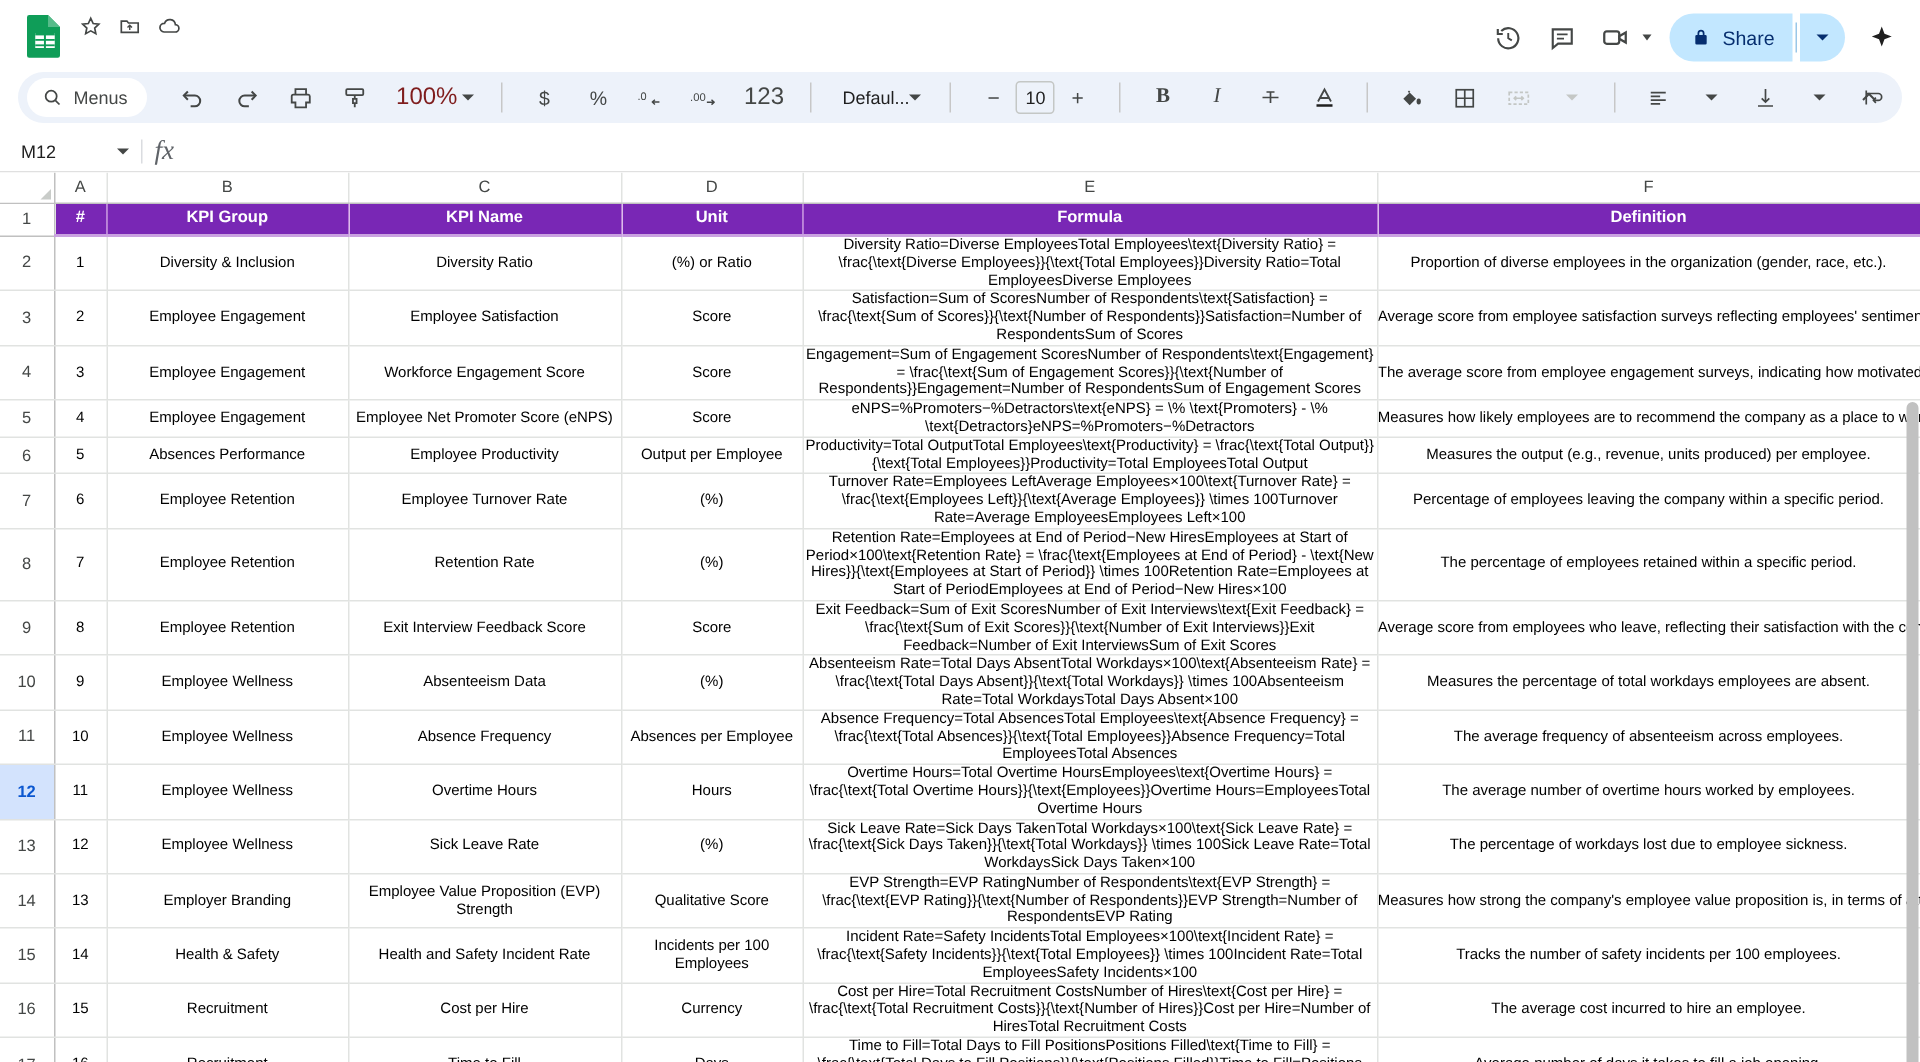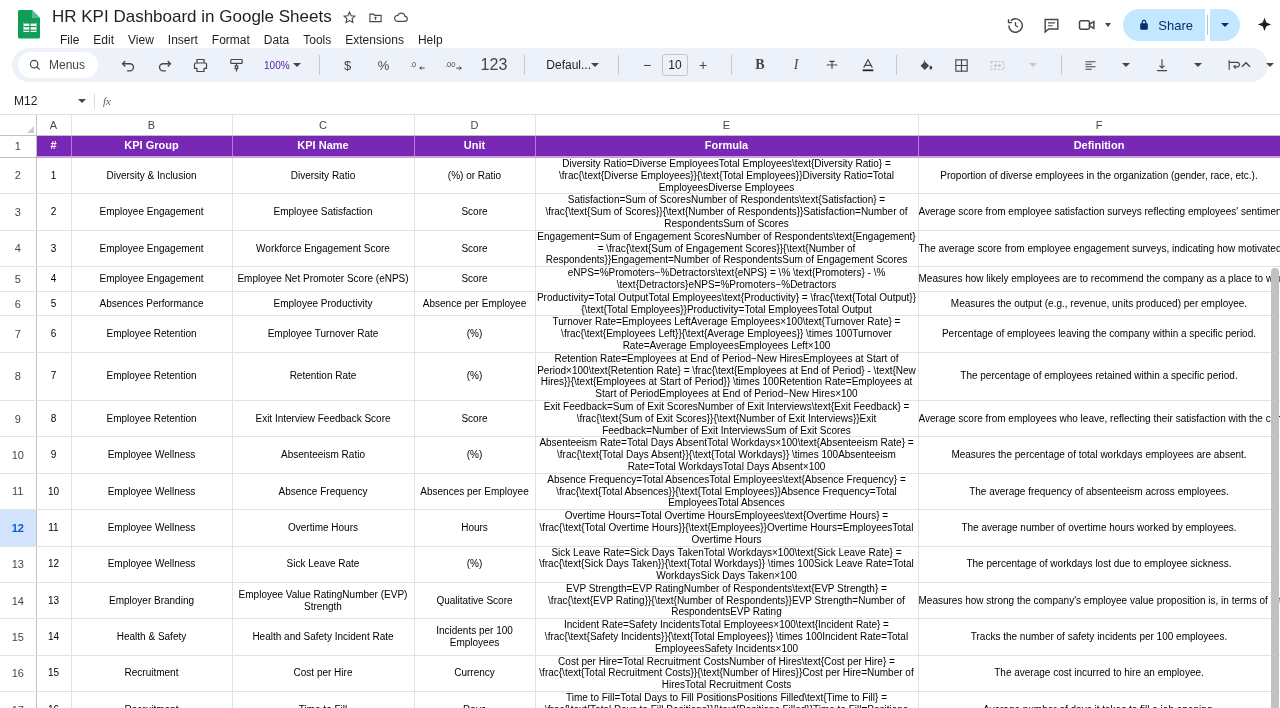--- a/index.html
+++ b/index.html
@@ -49,21 +49,21 @@
     color: #1f1f1f;
     padding: 3px 7px;
     border-radius: 4px;
     cursor: pointer;
     line-height: 15px;
     white-space: nowrap;
   }
 
   .topbar-right {
     position: absolute;
-    right: 0; top: 8px;
+    right: 10px; top: 8px;
     display: flex;
     align-items: center;
     gap: 2px;
   }
   .tb-icon-btn {
     width: 34px; height: 34px;
     border-radius: 50%;
     display: flex; align-items: center; justify-content: center;
     color: #444746;
     cursor: pointer;
@@ -147,21 +147,21 @@
   .tsep {
     width: 1px; height: 20px;
     background: #c7c7c7;
     margin: 0 6px;
     flex: 0 0 auto;
   }
   .zoom-ctl {
     display: flex; align-items: center; gap: 3px;
     padding: 0 4px 0 6px; height: 28px;
     border-radius: 4px; cursor: pointer;
-    font-size: 10px; color: #4c1d95;
+    font-size: 16px; color: #7f1d1d;
   }
   .caret-sm {
     width: 0; height: 0;
     border-left: 4px solid transparent;
     border-right: 4px solid transparent;
     border-top: 4.5px solid #444746;
   }
   .font-ctl {
     display: flex; align-items: center; justify-content: center;
     width: 74px; height: 28px; padding: 0 5px 0 7px;
@@ -207,21 +207,21 @@
   .nb-caret {
     width: 0; height: 0;
     border-left: 4px solid transparent;
     border-right: 4px solid transparent;
     border-top: 4.5px solid #444746;
   }
   .fx-sep { width: 1px; height: 16px; background: #dadce0; margin: 0 8px 0 2px; }
   .fx-label {
     font-family: "Liberation Serif", serif;
     font-style: italic;
-    font-size: 11px;
+    font-size: 18px;
     color: #5f6368;
     user-select: none;
   }
   .formula-input {
     flex: 1; height: 100%;
     border: none; outline: none;
     font-size: 12px; color: #1f1f1f;
     background: transparent;
   }
 
@@ -349,48 +349,36 @@
       <path d="M16 1l8 8h-8z" fill="#57bb8a"></path>
       <rect x="7.5" y="13" width="13" height="10" fill="#fff"></rect>
       <rect x="7.5" y="13" width="13" height="1.6" fill="#0f9d58"></rect>
       <rect x="13.3" y="13" width="1.3" height="10" fill="#0f9d58"></rect>
       <rect x="7.5" y="17" width="13" height="1.2" fill="#0f9d58"></rect>
       <rect x="7.5" y="20.6" width="13" height="1.2" fill="#0f9d58"></rect>
     </svg>
   </div>
   <div class="title-block">
     <div class="title-row">
-      <span class="doc-title">HR KPI Dashboard in Google Sheets</span>
       <span class="title-icon">
         <svg width="15" height="15" viewBox="0 0 24 24" fill="none" stroke="currentColor" stroke-width="1.8">
           <path d="M12 3.5l2.6 5.6 6 .7-4.4 4.1 1.2 6-5.4-3-5.4 3 1.2-6L3.4 9.8l6-.7z"></path>
         </svg>
       </span>
       <span class="title-icon">
         <svg width="15" height="15" viewBox="0 0 24 24" fill="none" stroke="currentColor" stroke-width="1.8">
           <path d="M3 6.5h6l1.6 2H21v10H3z"></path>
           <path d="M12 11v5M9.6 13.4L12 11l2.4 2.4" stroke-width="1.5"></path>
         </svg>
       </span>
       <span class="title-icon">
         <svg width="16" height="16" viewBox="0 0 24 24" fill="none" stroke="currentColor" stroke-width="1.7">
           <path d="M6.5 18.5h11a3.7 3.7 0 0 0 .4-7.4 5.6 5.6 0 0 0-10.8-1.3A3.9 3.9 0 0 0 6.5 18.5z"></path>
         </svg>
       </span>
-    </div>
-    <div class="menubar">
-      <div class="menu-item">File</div>
-      <div class="menu-item">Edit</div>
-      <div class="menu-item">View</div>
-      <div class="menu-item">Insert</div>
-      <div class="menu-item">Format</div>
-      <div class="menu-item">Data</div>
-      <div class="menu-item">Tools</div>
-      <div class="menu-item">Extensions</div>
-      <div class="menu-item">Help</div>
     </div>
   </div>
 
   <div class="topbar-right">
     <div class="tb-icon-btn">
       <svg width="19" height="19" viewBox="0 0 24 24" fill="none" stroke="currentColor" stroke-width="1.8">
         <path d="M3.5 12a8.5 8.5 0 1 0 2.6-6.1"></path>
         <path d="M3.2 4.2v4.2h4.2"></path>
         <path d="M12 7.6V12l3 1.8" stroke-width="1.6"></path>
       </svg>
@@ -722,21 +710,21 @@
           <td class="cell">Employee Net Promoter Score (eNPS)</td>
           <td class="cell">Score</td>
           <td class="cell">eNPS=%Promoters−%Detractors\text{eNPS} = \% \text{Promoters} - \% \text{Detractors}eNPS=%Promoters−%Detractors</td>
           <td class="cell c-def">Measures how likely employees are to recommend the company as a place to work, indicating loyalty.</td>
         </tr>
         <tr>
           <td class="rowhdr">6</td>
           <td class="cell">5</td>
           <td class="cell">Absences Performance</td>
           <td class="cell">Employee Productivity</td>
-          <td class="cell">Absence per Employee</td>
+          <td class="cell">Output per Employee</td>
           <td class="cell">Productivity=Total OutputTotal Employees\text{Productivity} = \frac{\text{Total Output}}{\text{Total Employees}}Productivity=Total EmployeesTotal Output</td>
           <td class="cell c-def">Measures the output (e.g., revenue, units produced) per employee.</td>
         </tr>
         <tr>
           <td class="rowhdr">7</td>
           <td class="cell">6</td>
           <td class="cell">Employee Retention</td>
           <td class="cell">Employee Turnover Rate</td>
           <td class="cell">(%)</td>
           <td class="cell">Turnover Rate=Employees LeftAverage Employees×100\text{Turnover Rate} = \frac{\text{Employees Left}}{\text{Average Employees}} \times 100Turnover Rate=Average EmployeesEmployees Left×100</td>
@@ -757,21 +745,21 @@
           <td class="cell">Employee Retention</td>
           <td class="cell">Exit Interview Feedback Score</td>
           <td class="cell">Score</td>
           <td class="cell">Exit Feedback=Sum of Exit ScoresNumber of Exit Interviews\text{Exit Feedback} = \frac{\text{Sum of Exit Scores}}{\text{Number of Exit Interviews}}Exit Feedback=Number of Exit InterviewsSum of Exit Scores</td>
           <td class="cell c-def">Average score from employees who leave, reflecting their satisfaction with the company.</td>
         </tr>
         <tr>
           <td class="rowhdr">10</td>
           <td class="cell">9</td>
           <td class="cell">Employee Wellness</td>
-          <td class="cell">Absenteeism Ratio</td>
+          <td class="cell">Absenteeism Data</td>
           <td class="cell">(%)</td>
           <td class="cell">Absenteeism Rate=Total Days AbsentTotal Workdays×100\text{Absenteeism Rate} = \frac{\text{Total Days Absent}}{\text{Total Workdays}} \times 100Absenteeism Rate=Total WorkdaysTotal Days Absent×100</td>
           <td class="cell c-def">Measures the percentage of total workdays employees are absent.</td>
         </tr>
         <tr>
           <td class="rowhdr">11</td>
           <td class="cell">10</td>
           <td class="cell">Employee Wellness</td>
           <td class="cell">Absence Frequency</td>
           <td class="cell">Absences per Employee</td>
@@ -793,21 +781,21 @@
           <td class="cell">Employee Wellness</td>
           <td class="cell">Sick Leave Rate</td>
           <td class="cell">(%)</td>
           <td class="cell">Sick Leave Rate=Sick Days TakenTotal Workdays×100\text{Sick Leave Rate} = \frac{\text{Sick Days Taken}}{\text{Total Workdays}} \times 100Sick Leave Rate=Total WorkdaysSick Days Taken×100</td>
           <td class="cell c-def">The percentage of workdays lost due to employee sickness.</td>
         </tr>
         <tr>
           <td class="rowhdr">14</td>
           <td class="cell">13</td>
           <td class="cell">Employer Branding</td>
-          <td class="cell">Employee Value RatingNumber (EVP) Strength</td>
+          <td class="cell">Employee Value Proposition (EVP) Strength</td>
           <td class="cell">Qualitative Score</td>
           <td class="cell">EVP Strength=EVP RatingNumber of Respondents\text{EVP Strength} = \frac{\text{EVP Rating}}{\text{Number of Respondents}}EVP Strength=Number of RespondentsEVP Rating</td>
           <td class="cell c-def">Measures how strong the company's employee value proposition is, in terms of attracting and retaining talent.</td>
         </tr>
         <tr>
           <td class="rowhdr">15</td>
           <td class="cell">14</td>
           <td class="cell">Health &amp; Safety</td>
           <td class="cell">Health and Safety Incident Rate</td>
           <td class="cell">Incidents per 100 Employees</td>

